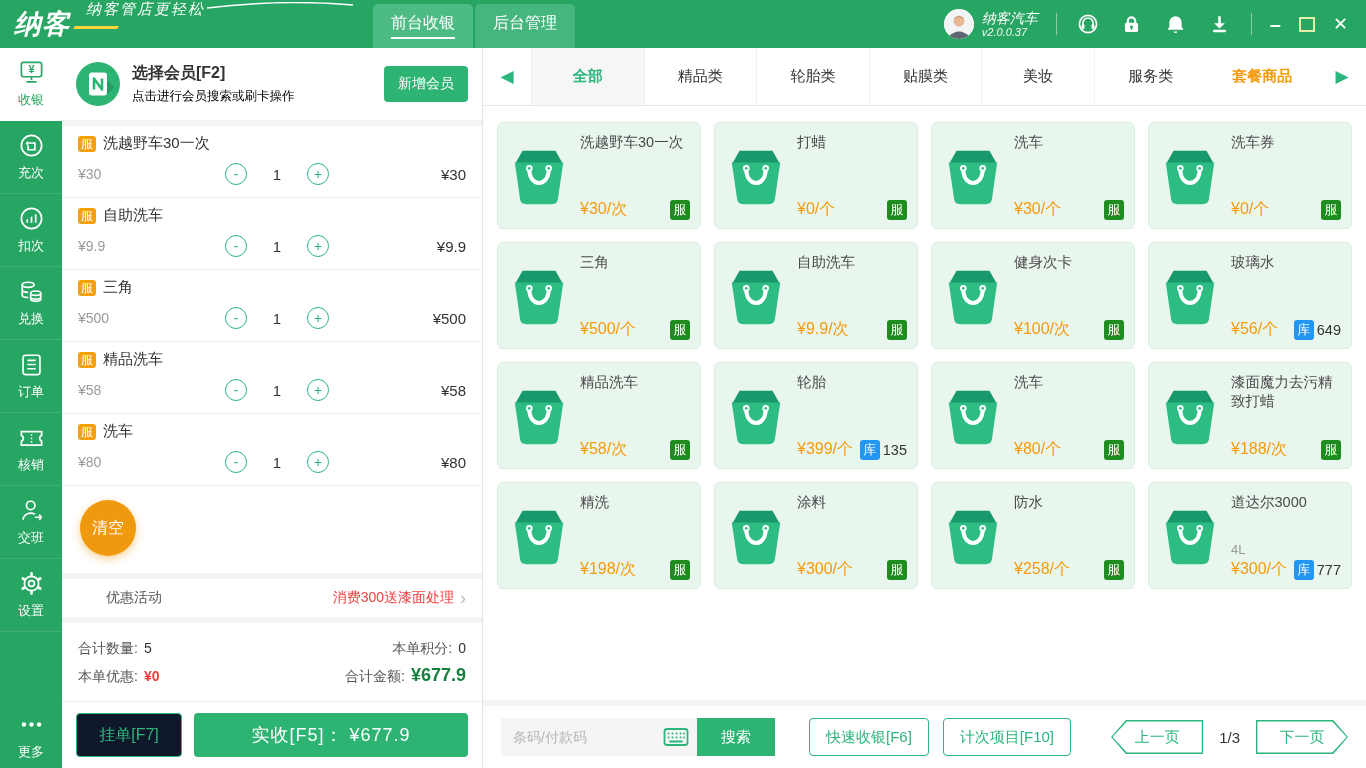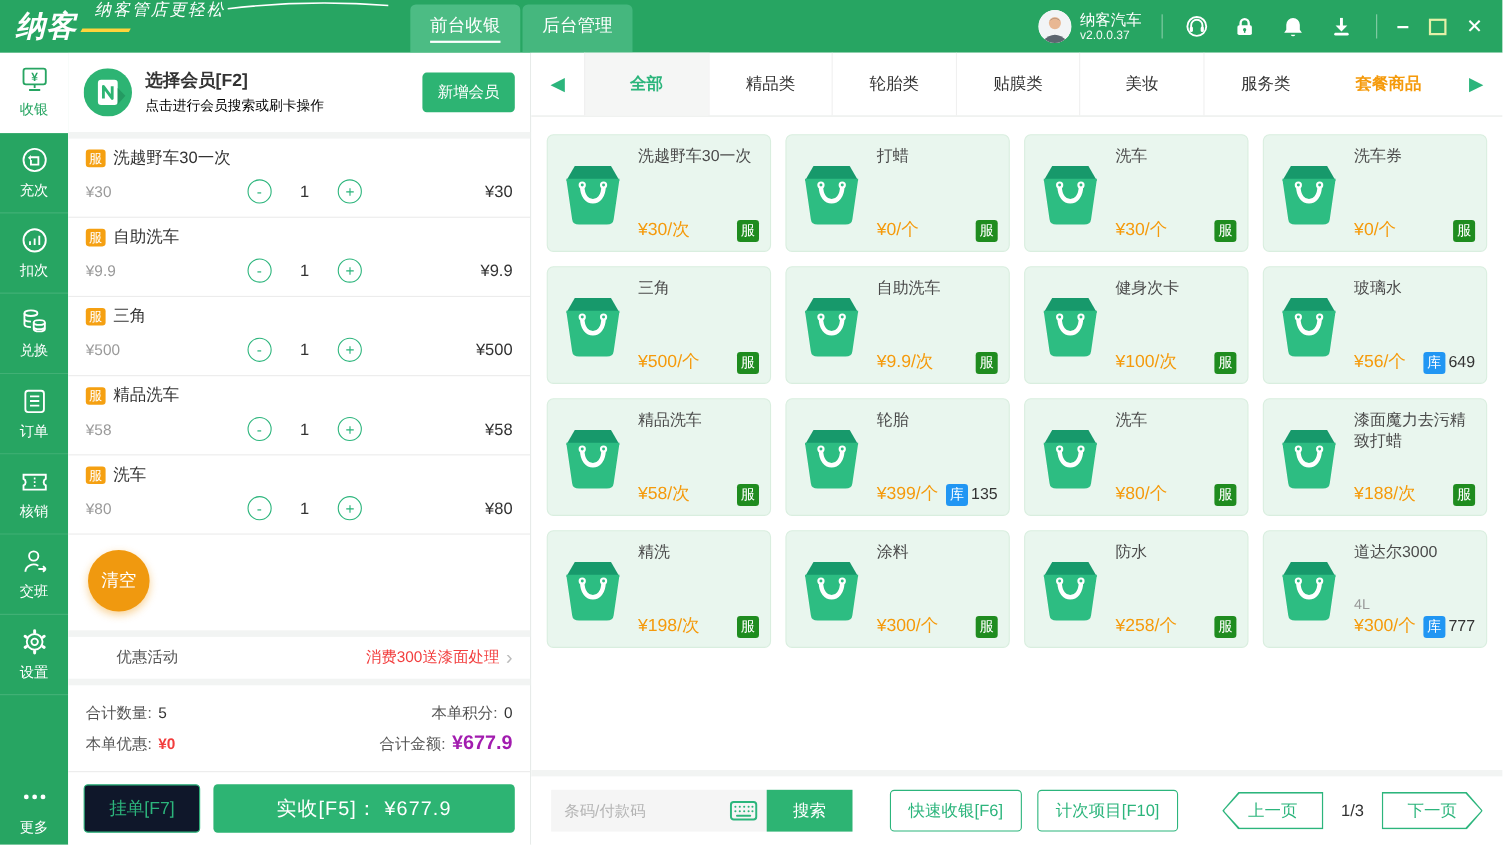--- a/index.html
+++ b/index.html
@@ -19,21 +19,21 @@
   .logo .accent{position:absolute;left:4px;bottom:-5px;width:44px;height:3px;background:#ffd43b;transform:skewX(-30deg);}
   .slogan-wrap{display:flex;justify-content:center;padding:0 18px 0 6px;}
   .slogan{font-size:15px;font-style:italic;letter-spacing:2px;}
   .slogan-line{margin-top:2px;}
   .nav-tabs{display:flex;align-items:flex-end;}
   .nav-tab{width:100px;height:44px;background:var(--green-tab);border-radius:5px 5px 0 0;margin-right:2px;
     display:flex;align-items:center;justify-content:center;font-size:16px;cursor:pointer;}
   .nav-tab span{padding-bottom:3px;border-bottom:2px solid transparent;}
   .nav-tab.active{background:#4cbc84;}
   .nav-tab.active span{border-bottom-color:#fff;}
-  .header-right{margin-left:auto;display:flex;align-items:center;gap:18px;padding-right:18px;}
+  .header-right{margin-left:auto;display:flex;align-items:center;gap:18px;padding-right:18px;font-style:italic;}
   .avatar{width:30px;height:30px;border-radius:50%;background:#fff;overflow:hidden;flex:none;}
   .store{display:flex;flex-direction:column;line-height:1.15;}
   .store-name{font-size:14px;}
   .store-ver{font-size:11px;opacity:.95;}
   .hdivider{width:1px;height:22px;background:rgba(255,255,255,.45);}
   .hicon{width:26px;height:26px;display:flex;align-items:center;justify-content:center;cursor:pointer;}
   .win-min{font-size:20px;font-weight:bold;cursor:pointer;}
   .win-max{width:16px;height:15px;border:2px solid #e4f0a8;cursor:pointer;}
   .win-close{font-size:18px;cursor:pointer;}
 
@@ -79,21 +79,21 @@
   .promo{height:38px;display:flex;align-items:center;padding:0 16px;cursor:pointer;flex:none;margin-left:28px;}
   .promo-label{font-size:14px;color:#555;}
   .promo-value{margin-left:auto;font-size:14px;color:var(--red);}
   .promo-chev{color:#bbb;font-size:18px;margin-left:6px;}
 
   .totals{padding:10px 16px 8px;flex:none;}
   .t-row{display:flex;justify-content:space-between;align-items:baseline;margin:7px 0;}
   .t-label{font-size:14px;color:#555;}
   .t-val{font-size:14px;color:#333;margin-left:6px;}
   .t-red{color:var(--red);font-weight:bold;}
-  .t-amount{font-size:18px;font-weight:bold;color:#a21caf;margin-left:6px;}
+  .t-amount{font-size:18px;font-weight:bold;color:#15803d;margin-left:6px;}
   .t-cell{display:flex;align-items:baseline;}
 
   .panel-footer{border-top:1px solid var(--line);padding:11px 14px;display:flex;gap:12px;flex:none;}
   .btn-hold{width:106px;height:44px;background:#0f172a;border:1px solid var(--teal);color:var(--teal);
     border-radius:4px;font-size:16px;cursor:pointer;}
   .btn-checkout{flex:1;height:44px;background:#2db473;border:none;color:#fff;border-radius:4px;
     font-size:18px;cursor:pointer;letter-spacing:1px;}
 
   
   .right-area{flex:1;display:flex;flex-direction:column;min-width:0;background:#fff;}

